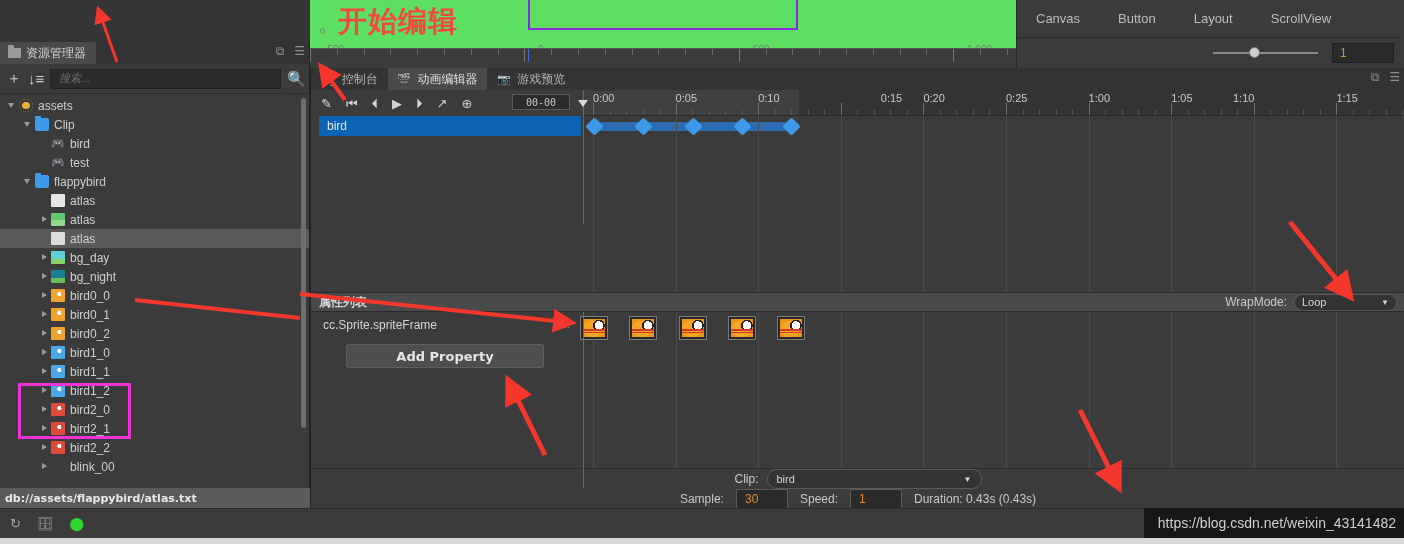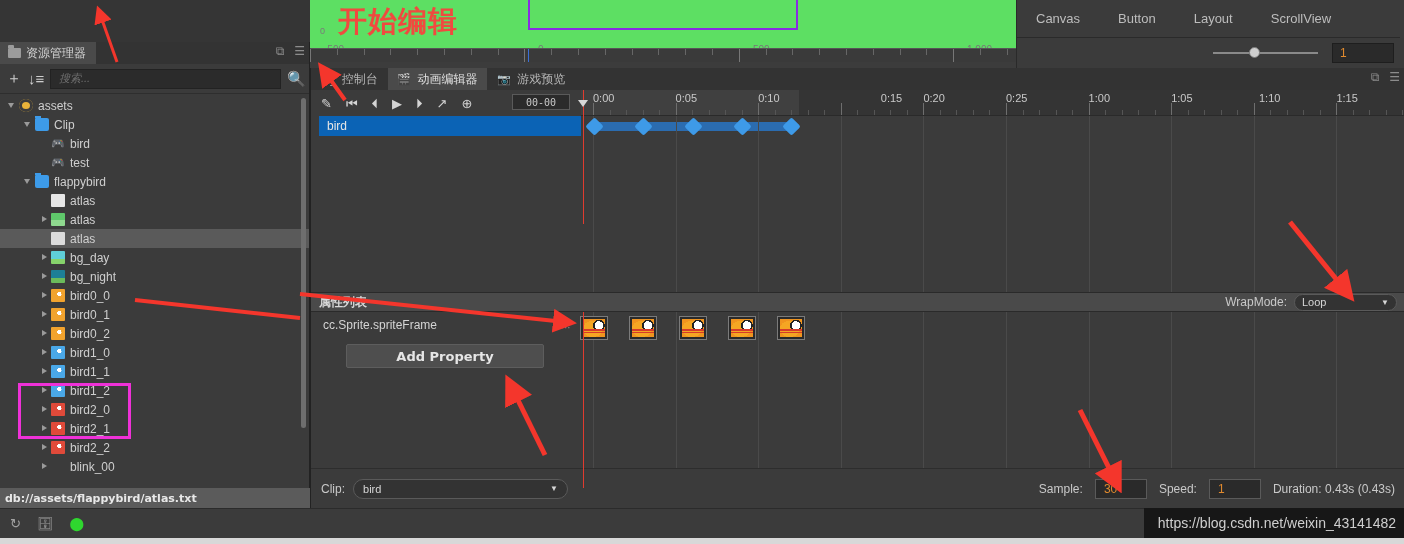--- a/index.html
+++ b/index.html
@@ -255,21 +255,21 @@
   #playhead-top { position:absolute; left:583px; top:90px; width:1px; height:134px; background:#e03b2f; z-index:40; }
   #playhead-bot { position:absolute; left:583px; top:312px; width:1px; height:176px; background:#e03b2f; z-index:40; }
   #playhead-marker {
     position:absolute; left:578px; top:100px; width:0; height:0; z-index:41;
     border-left:5px solid transparent; border-right:5px solid transparent; border-top:7px solid #d8d8d8;
   }
 
   #anim-footer {
     position:absolute; left:0; top:400px; width:1094px; height:40px;
     background:#3b3b3b; border-top:1px solid #2d2d2d;
-    display:flex; align-items:center; justify-content:space-between; padding:0 10px;
+    display:flex; align-items:center; justify-content:space-between; padding:0 10px;flex-direction:column;
   }
   #clip-wrap { display:flex; align-items:center; gap:8px; }
   #clip-label { color:#c9c9c9; font-size:12px; }
   #clip-select {
     width:215px; height:20px; background:#333; border:1px solid #5a5a5a; border-radius:10px;
     color:#d6d6d6; font-size:11px; display:flex; align-items:center;
     justify-content:space-between; padding:0 9px;
   }
   #footer-right { display:flex; align-items:center; gap:12px; }
   .f-label { color:#c9c9c9; font-size:12px; }
@@ -568,21 +568,21 @@
         <div class="ruler-tick" style="left: 524.12px; height: 5px;"></div>
         <div class="ruler-tick" style="left: 540.64px; height: 5px;"></div>
         <div class="ruler-tick" style="left: 557.16px; height: 5px;"></div>
         <div class="ruler-tick" style="left: 573.68px; height: 5px;"></div>
         <div class="ruler-label" style="left: 590.2px;">1:05</div>
         <div class="ruler-tick" style="left: 590.2px; height: 12px; background: rgb(110, 110, 110);"></div>
         <div class="ruler-tick" style="left: 606.72px; height: 5px;"></div>
         <div class="ruler-tick" style="left: 623.24px; height: 5px;"></div>
         <div class="ruler-tick" style="left: 639.76px; height: 5px;"></div>
         <div class="ruler-tick" style="left: 656.28px; height: 5px;"></div>
-        <div class="ruler-label" style="left: 678px;">1:10</div>
+        <div class="ruler-label" style="left: 652px;">1:10</div>
         <div class="ruler-tick" style="left: 672.8px; height: 12px; background: rgb(110, 110, 110);"></div>
         <div class="ruler-tick" style="left: 689.32px; height: 5px;"></div>
         <div class="ruler-tick" style="left: 705.84px; height: 5px;"></div>
         <div class="ruler-tick" style="left: 722.36px; height: 5px;"></div>
         <div class="ruler-tick" style="left: 738.88px; height: 5px;"></div>
         <div class="ruler-label" style="left: 755.4px;">1:15</div>
         <div class="ruler-tick" style="left: 755.4px; height: 12px; background: rgb(110, 110, 110);"></div>
         <div class="ruler-tick" style="left: 771.92px; height: 5px;"></div>
         <div class="ruler-tick" style="left: 788.44px; height: 5px;"></div>
         <div class="ruler-tick" style="left: 804.96px; height: 5px;"></div>

